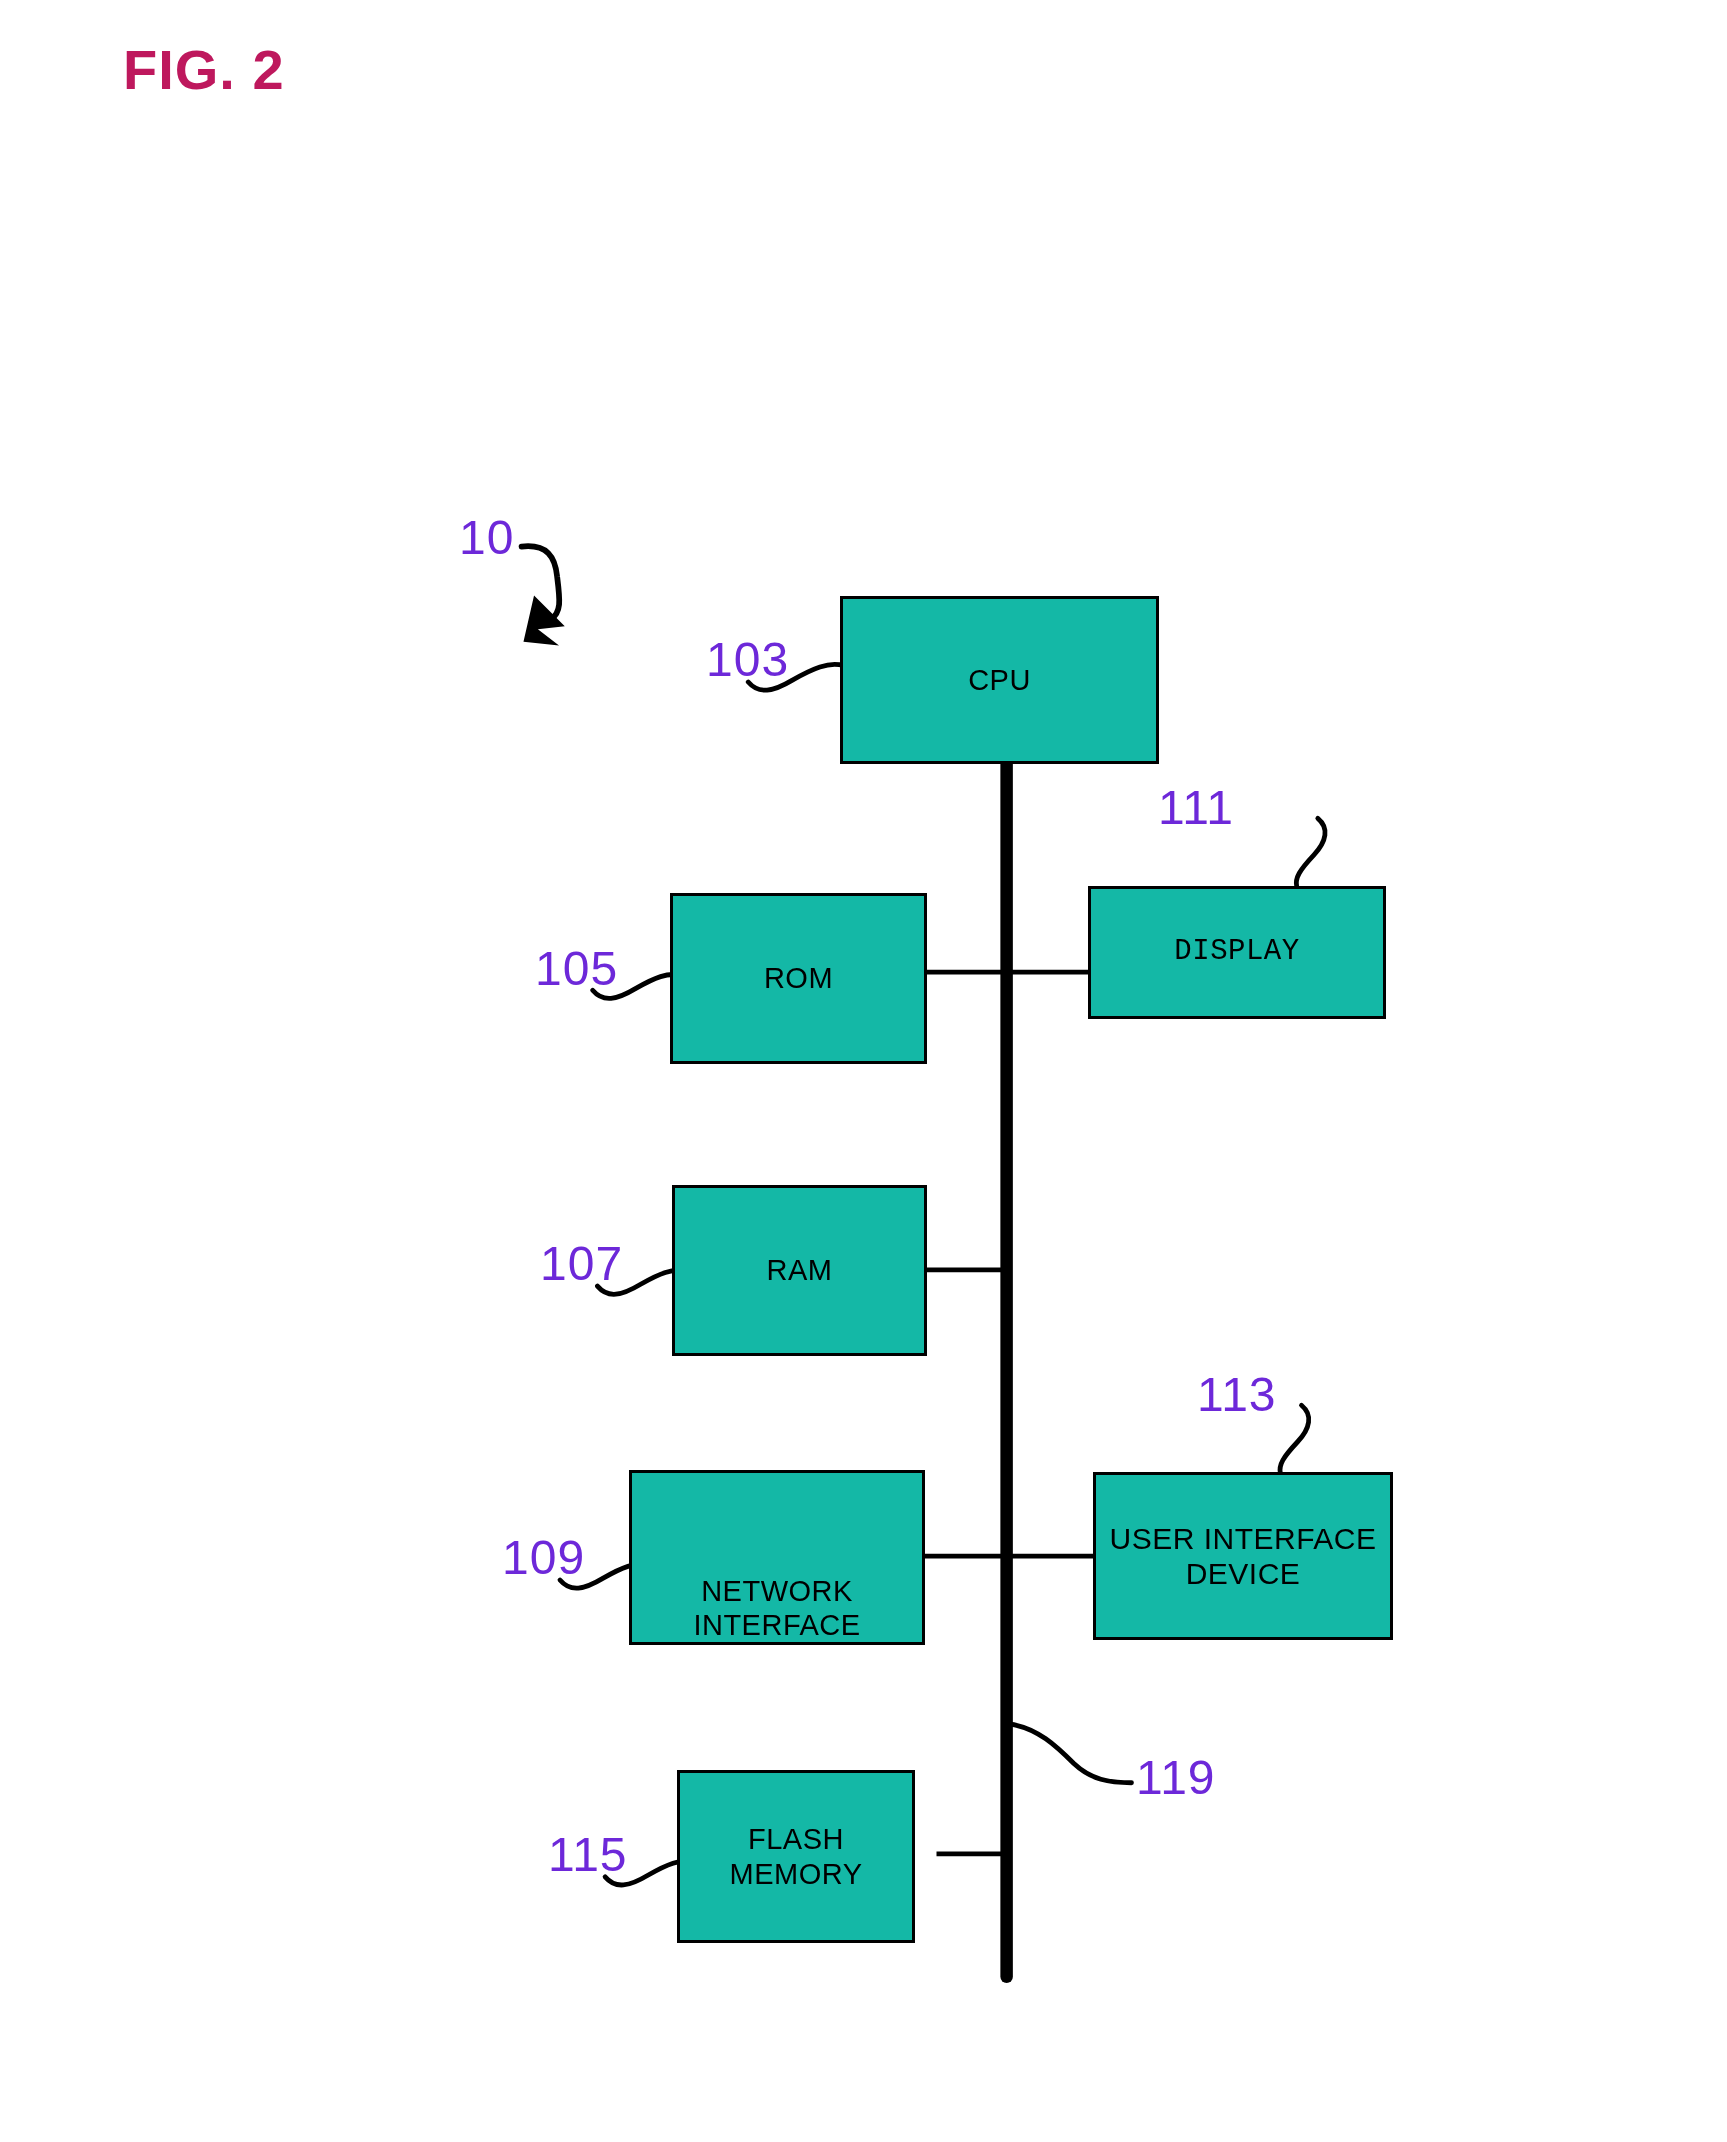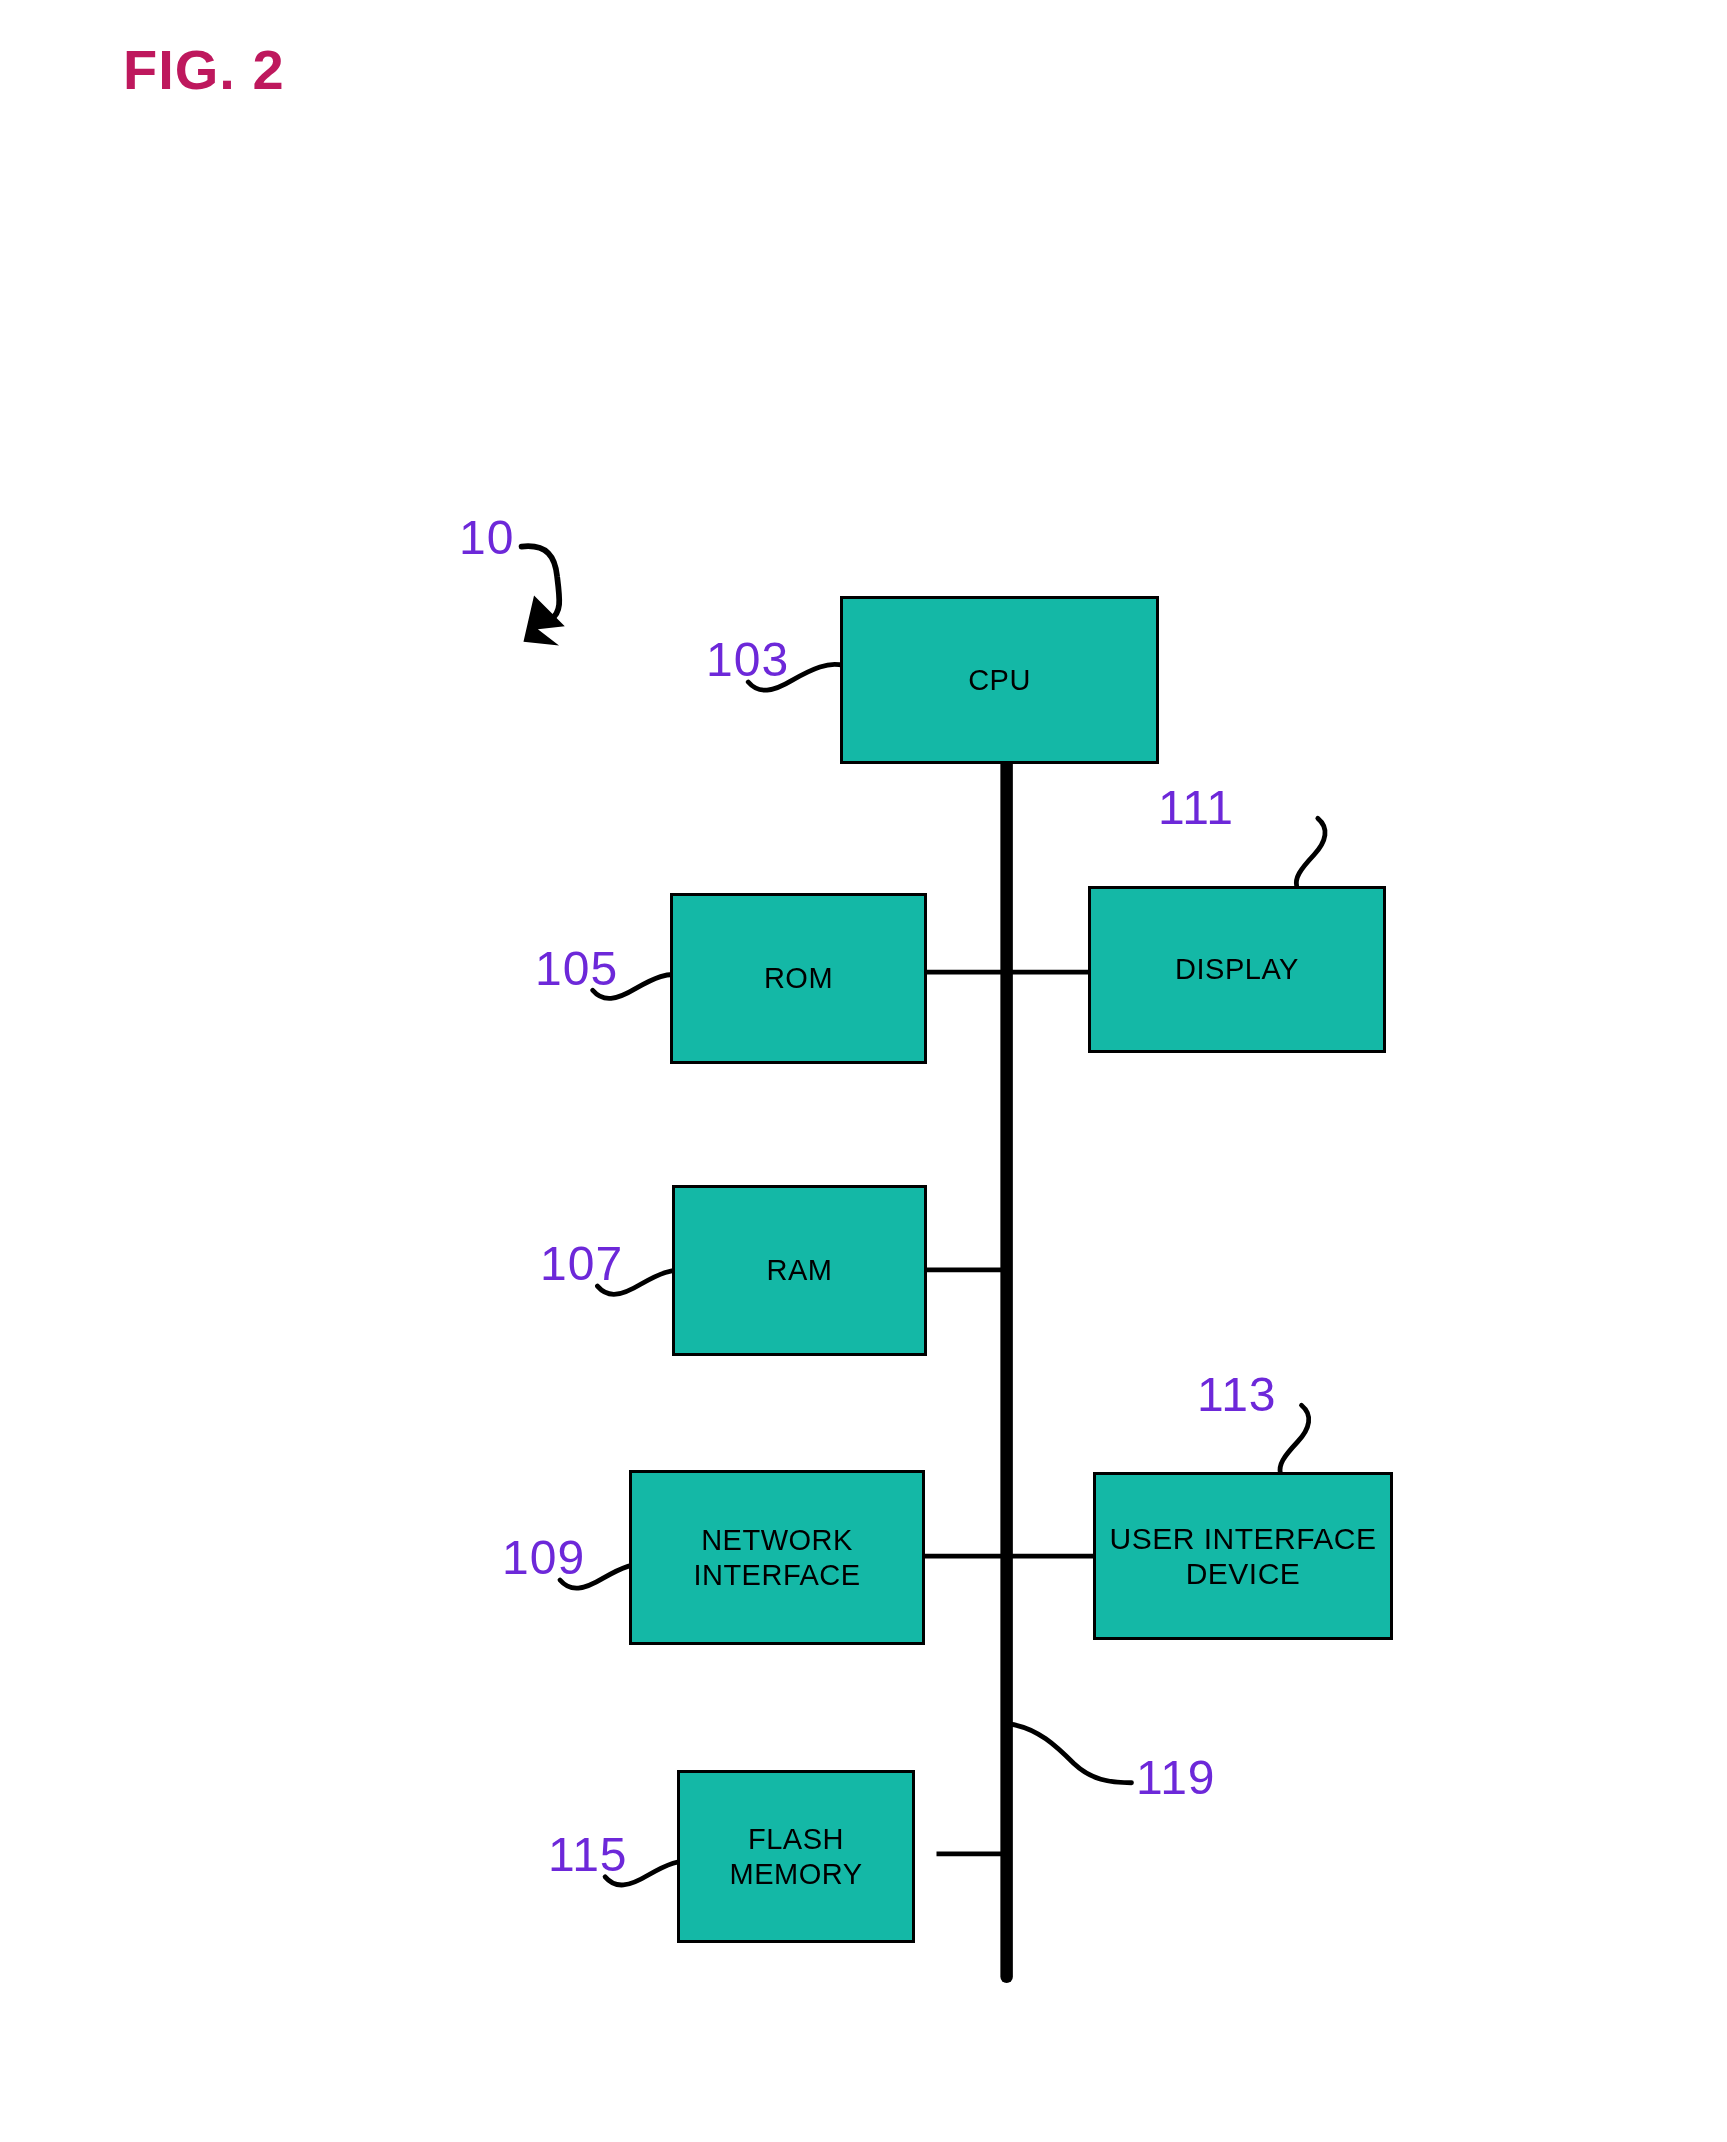--- a/index.html
+++ b/index.html
@@ -106,31 +106,31 @@
 </div>
 
 <div class="node-box" style="left:670px; top:893px; width:257px; height:171px;">
   <span class="node-label">ROM</span>
 </div>
 
 <div class="node-box" style="left:672px; top:1185px; width:255px; height:171px;">
   <span class="node-label">RAM</span>
 </div>
 
-<div class="node-box" style="left:629px; top:1470px; width:296px; height:175px;">
+<div class="node-box" style="left:629px; top:1470px; width:296px; height:175px;align-items:flex-end;">
   <span class="node-label">NETWORK
 INTERFACE</span>
 </div>
 
 <div class="node-box" style="left:677px; top:1770px; width:238px; height:173px;">
   <span class="node-label">FLASH
 MEMORY</span>
 </div>
 
-<div class="node-box" style="left:1088px; top:886px; width:298px; height:167px;">
+<div class="node-box" style="left:1088px; top:886px; width:298px; height:133px;font-family:Liberation Mono, monospace;">
   <span class="node-label">DISPLAY</span>
 </div>
 
 <div class="node-box" style="left:1093px; top:1472px; width:300px; height:168px;">
   <span class="node-label big">USER INTERFACE
 DEVICE</span>
 </div>
 
 <div class="ref-num" style="left:459px; top:510px;">10</div>
 

